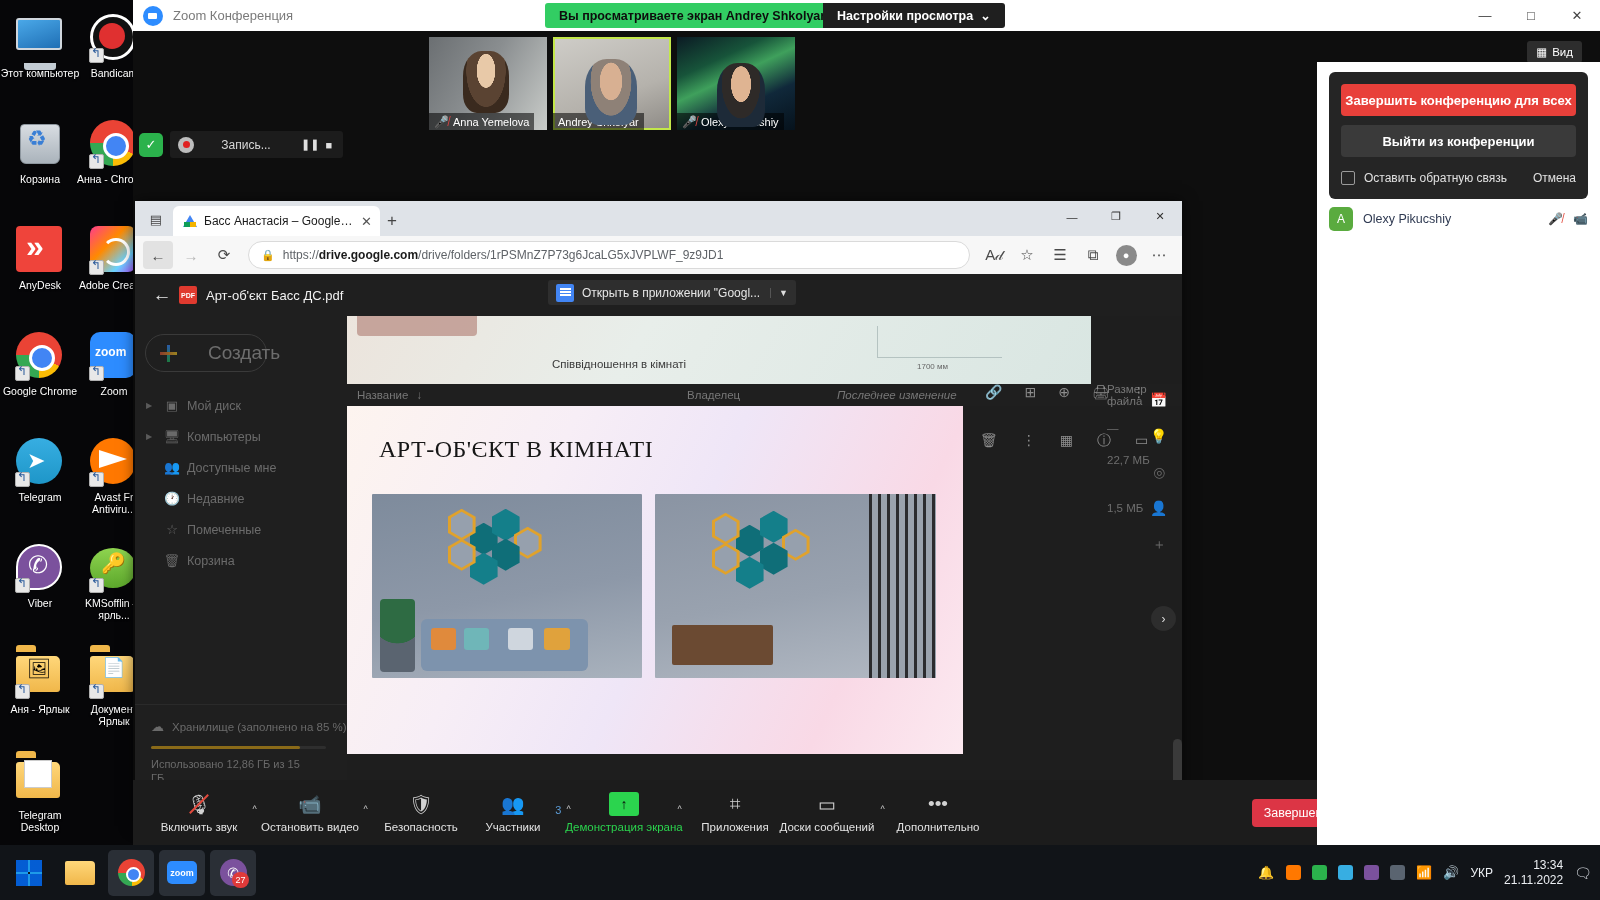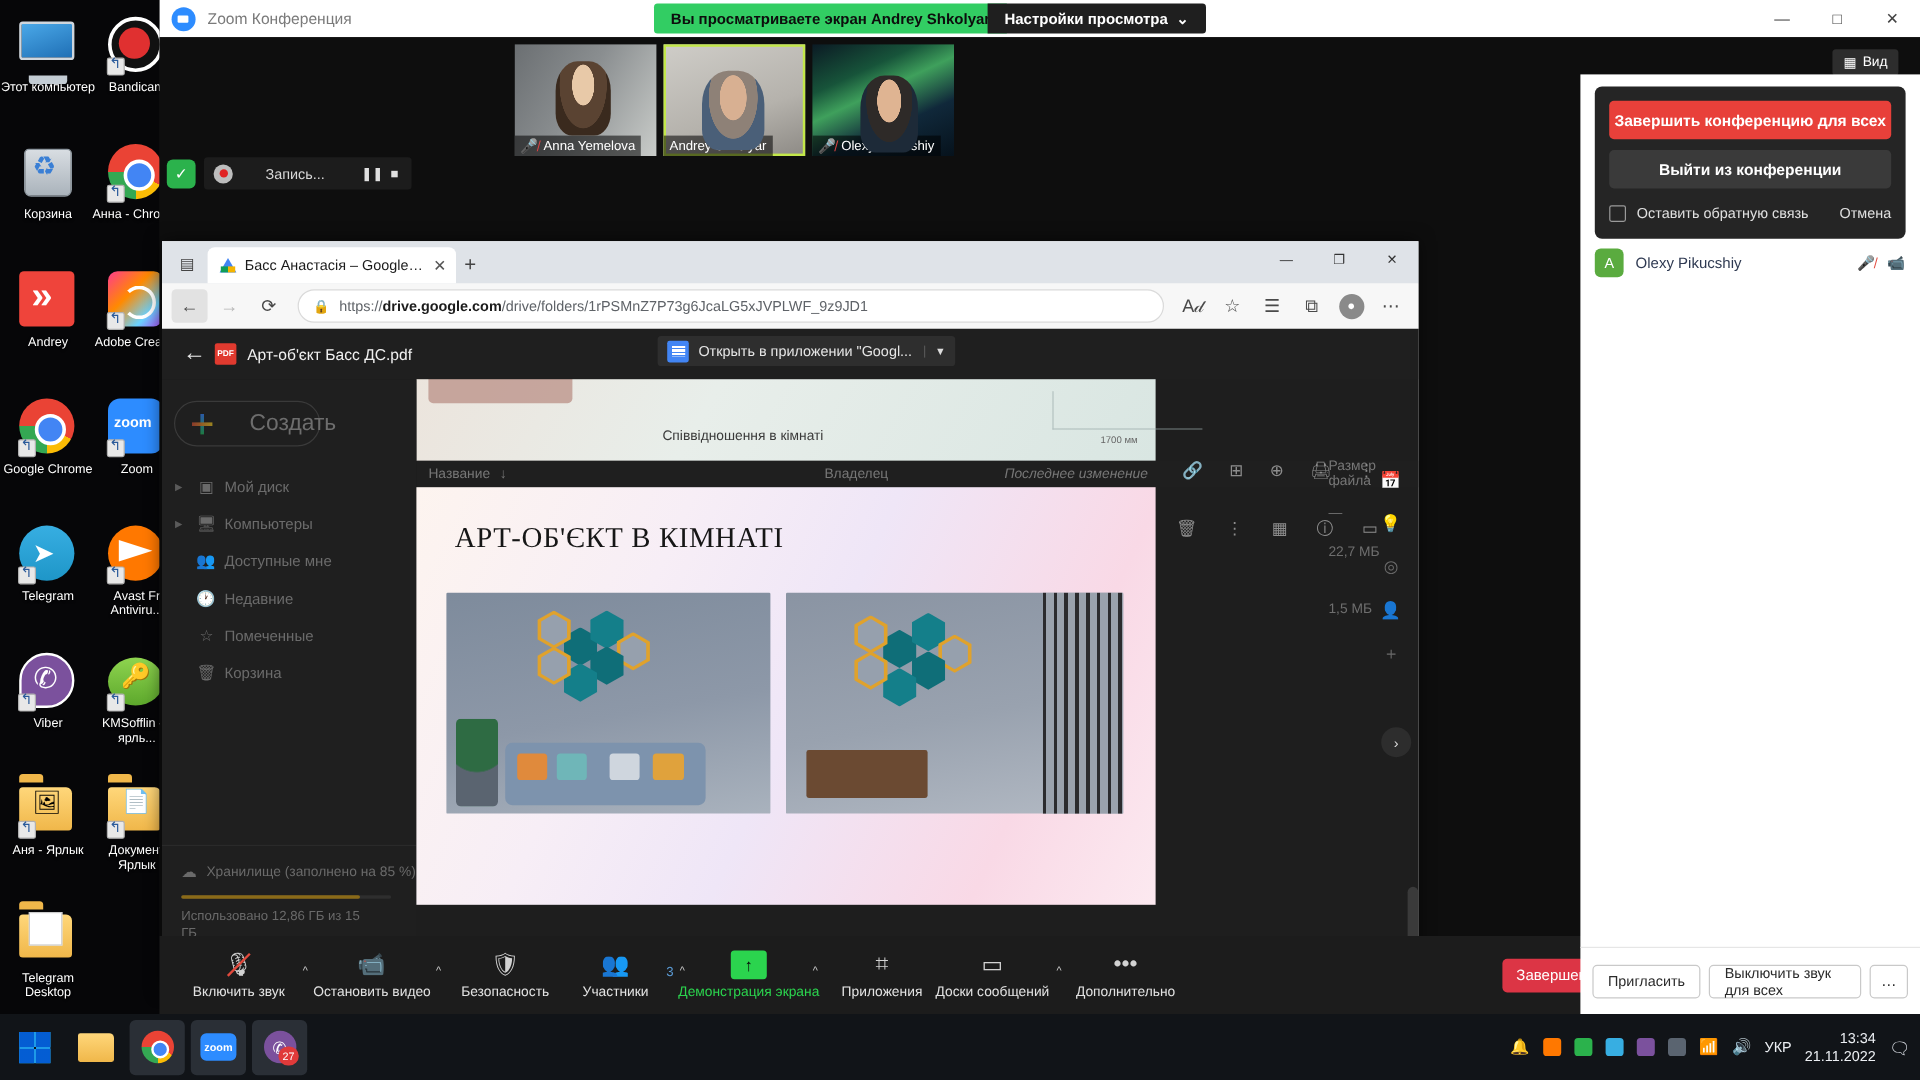--- a/index.html
+++ b/index.html
@@ -199,21 +199,21 @@
   .open-in { position:absolute; left:413px; top:6px; height:25px; background:#2e2e2e;
     display:flex; align-items:center; border-radius:3px; z-index:7; }
   .open-in-ico { width:18px;height:18px;background:#4285f4;border-radius:2px;margin:0 8px;
     display:flex;align-items:center;justify-content:center;}
   .open-in-ico::after{content:"";width:11px;height:9px;
     background:repeating-linear-gradient(#fff 0 2px,#4285f4 2px 3px);}
   .open-in-txt { color:#e6e6e6; font-size:12px; padding-right:10px; }
   .open-in-arrow { border-left:1px solid #555; padding:0 8px; color:#ddd; font-size:9px; }
 
   
-  .drive-top-img { position:absolute; left:212px; top:22px; width:616px; height:88px;
+  .drive-top-img { position:absolute; left:212px; top:22px; width:744px; height:88px;
     background: linear-gradient(120deg,#ece4dc 0%,#e8eeea 40%,#d9e6e2 100%); }
   .drive-top-img .sofa { position:absolute; left:10px; top:0; width:120px; height:40px;
     background:#b98f86; border-radius:4px; opacity:0.75; }
   .ratio-cap { position:absolute; left:205px; top:62px; font-size:11.5px; color:#3a3a3a; }
   .dim-lbl { position:absolute; left:570px; top:66px; font-size:8px; color:#666; }
   .dim-line { position:absolute; left:530px; top:30px; width:125px; height:32px;
     border-left:1px solid #9aa; border-bottom:1px solid #9aa; opacity:0.6; }
 
   .drive-sidebar { position:absolute; left:0; top:42px; width:212px; height:510px; background:#1f1f1f; }
   .create-btn { margin:18px 0 0 10px; width:122px; height:38px; border-radius:19px;
@@ -379,21 +379,21 @@
     <div class="desk-icon">
       <div class="desk-glyph">
           <div class="g-bin"></div>
         </div>
       <div class="desk-label">Корзина</div>
     </div>
     <div class="desk-icon">
       <div class="desk-glyph">
           <div class="g-anydesk"></div>
         </div>
-      <div class="desk-label">Andrey</div>
+      <div class="desk-label">AnyDesk</div>
     </div>
     <div class="desk-icon">
       <div class="desk-glyph">
           <div class="g-chrome"></div>
           <div class="shortcut-arrow"></div>
         </div>
       <div class="desk-label">Google Chrome</div>
     </div>
     <div class="desk-icon">
       <div class="desk-glyph">
@@ -766,25 +766,20 @@
       <div class="leave-box">
         <div class="leave-all">Завершить конференцию для всех</div>
         <div class="leave-self">Выйти из конференции</div>
         <div class="leave-opts">
           <span class="chk"></span>
           <span class="leave-fb">Оставить обратную связь</span>
           <span class="leave-cancel">Отмена</span>
         </div>
       </div>
 
-      <div class="pp-bottom">
-        <div class="pp-btn">Пригласить</div>
-        <div class="pp-btn wide">Выключить звук для всех</div>
-        <div class="pp-dots">…</div>
-      </div>
     </div>
 
   </div>
 </div>
 
 <div id="taskbar">
   <div class="tb-left">
     <div class="tb-app">
         <div class="start-ico"></div>
       </div>

